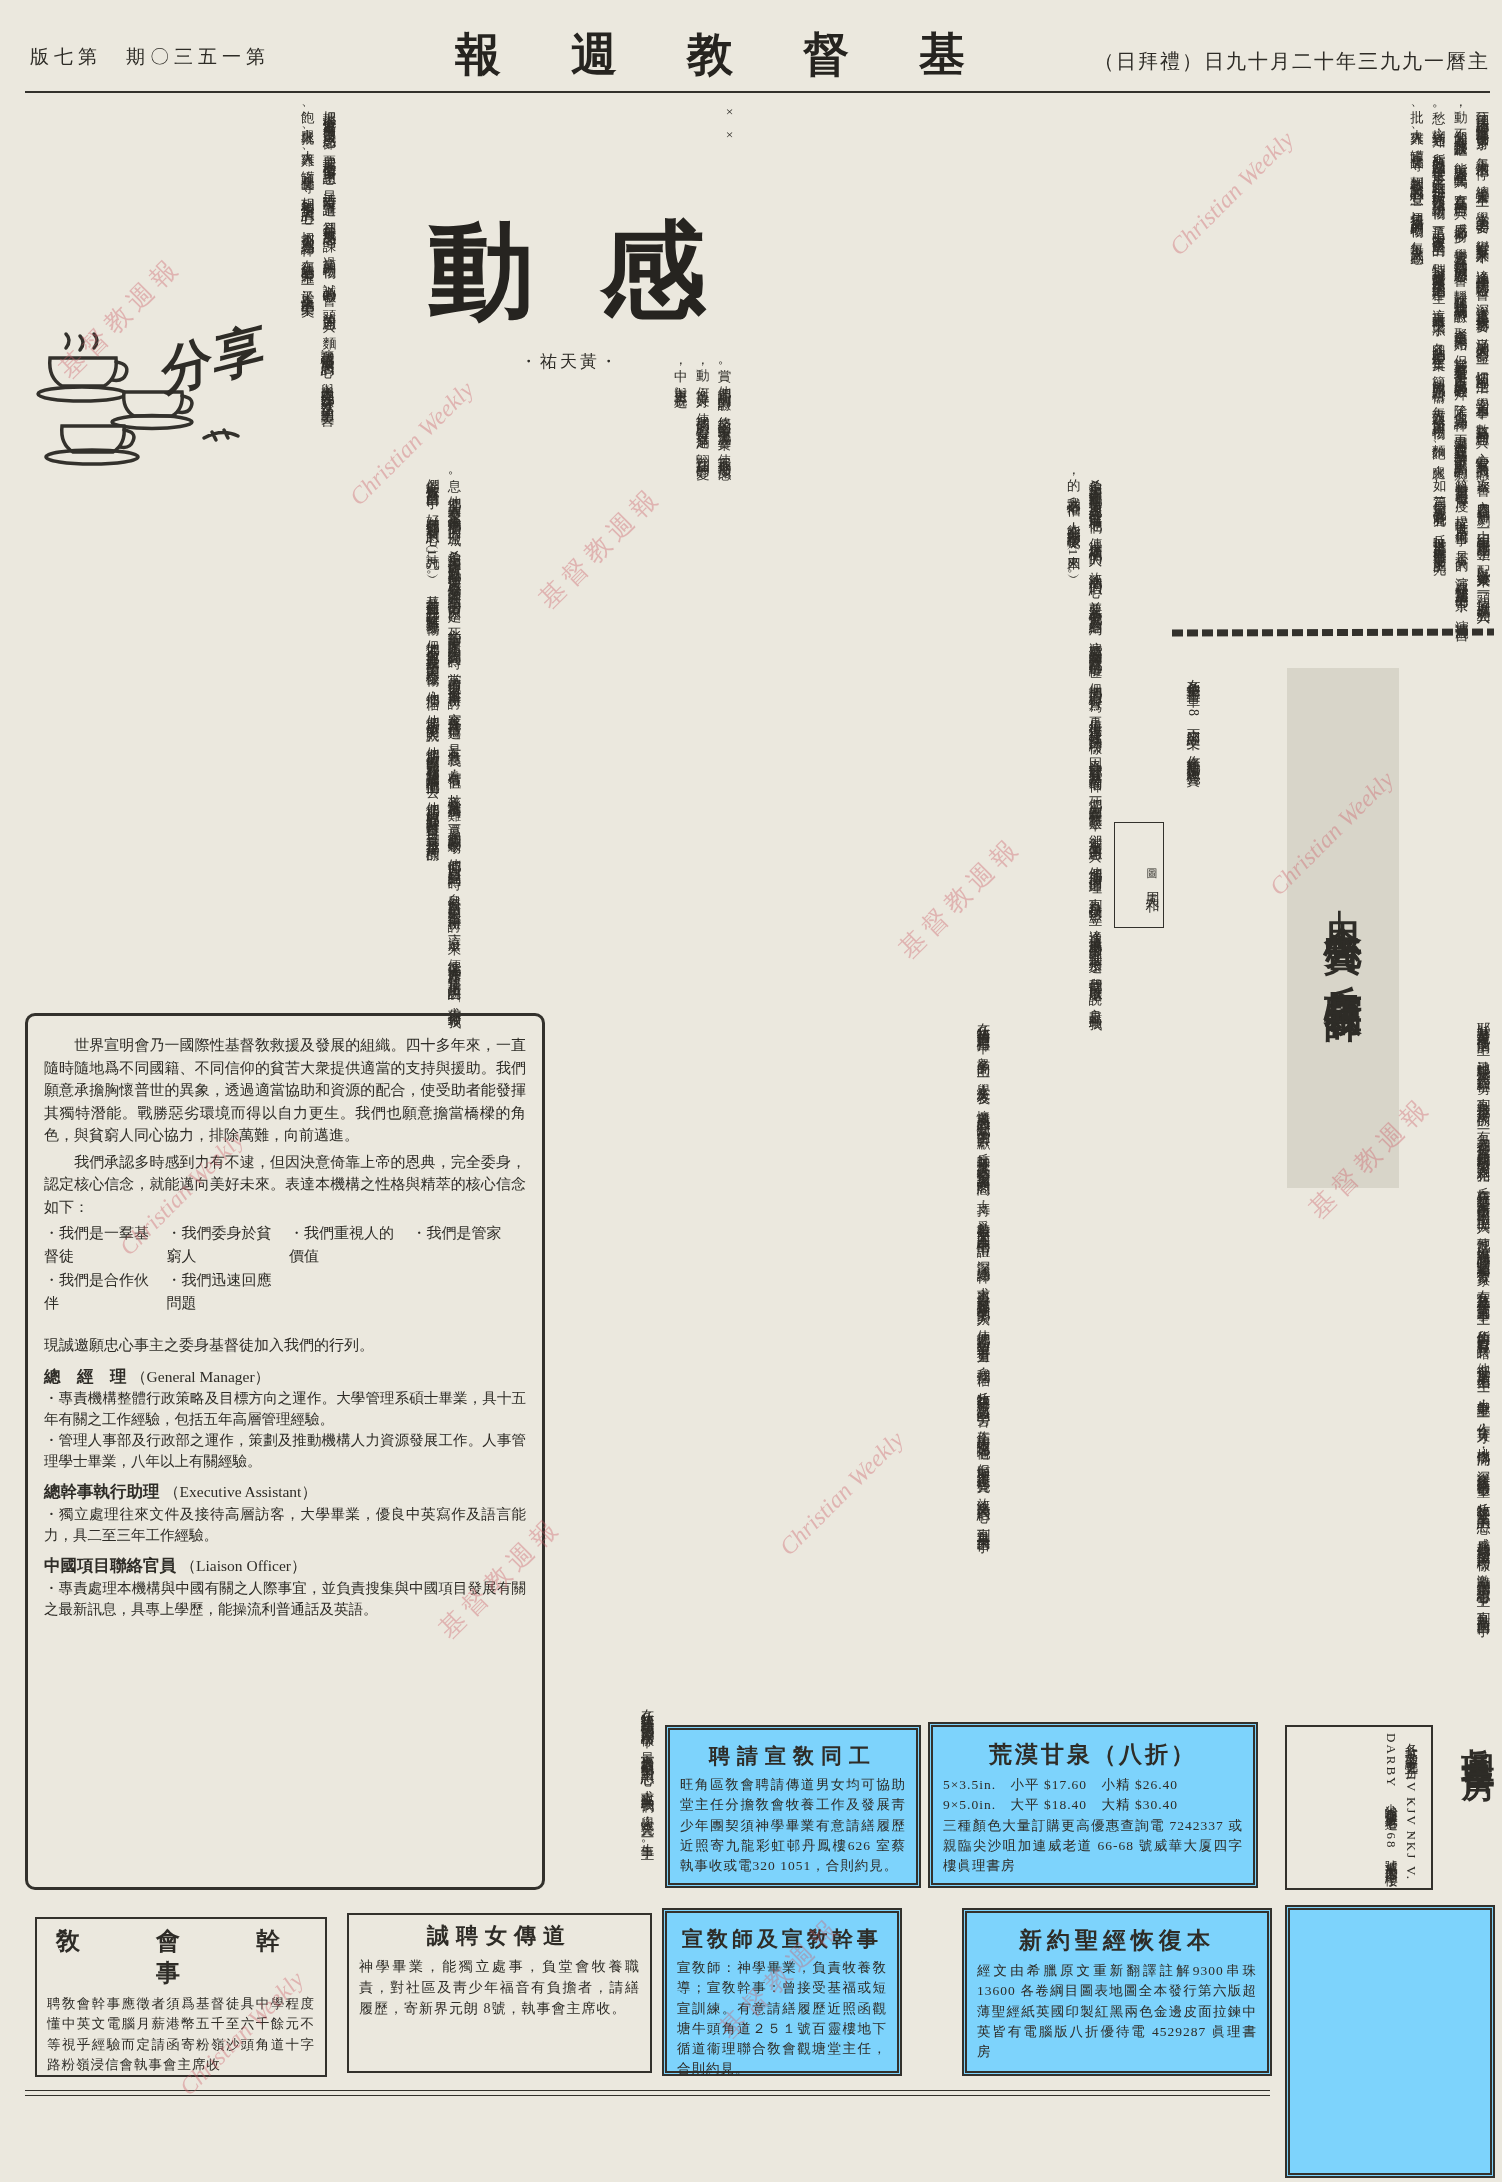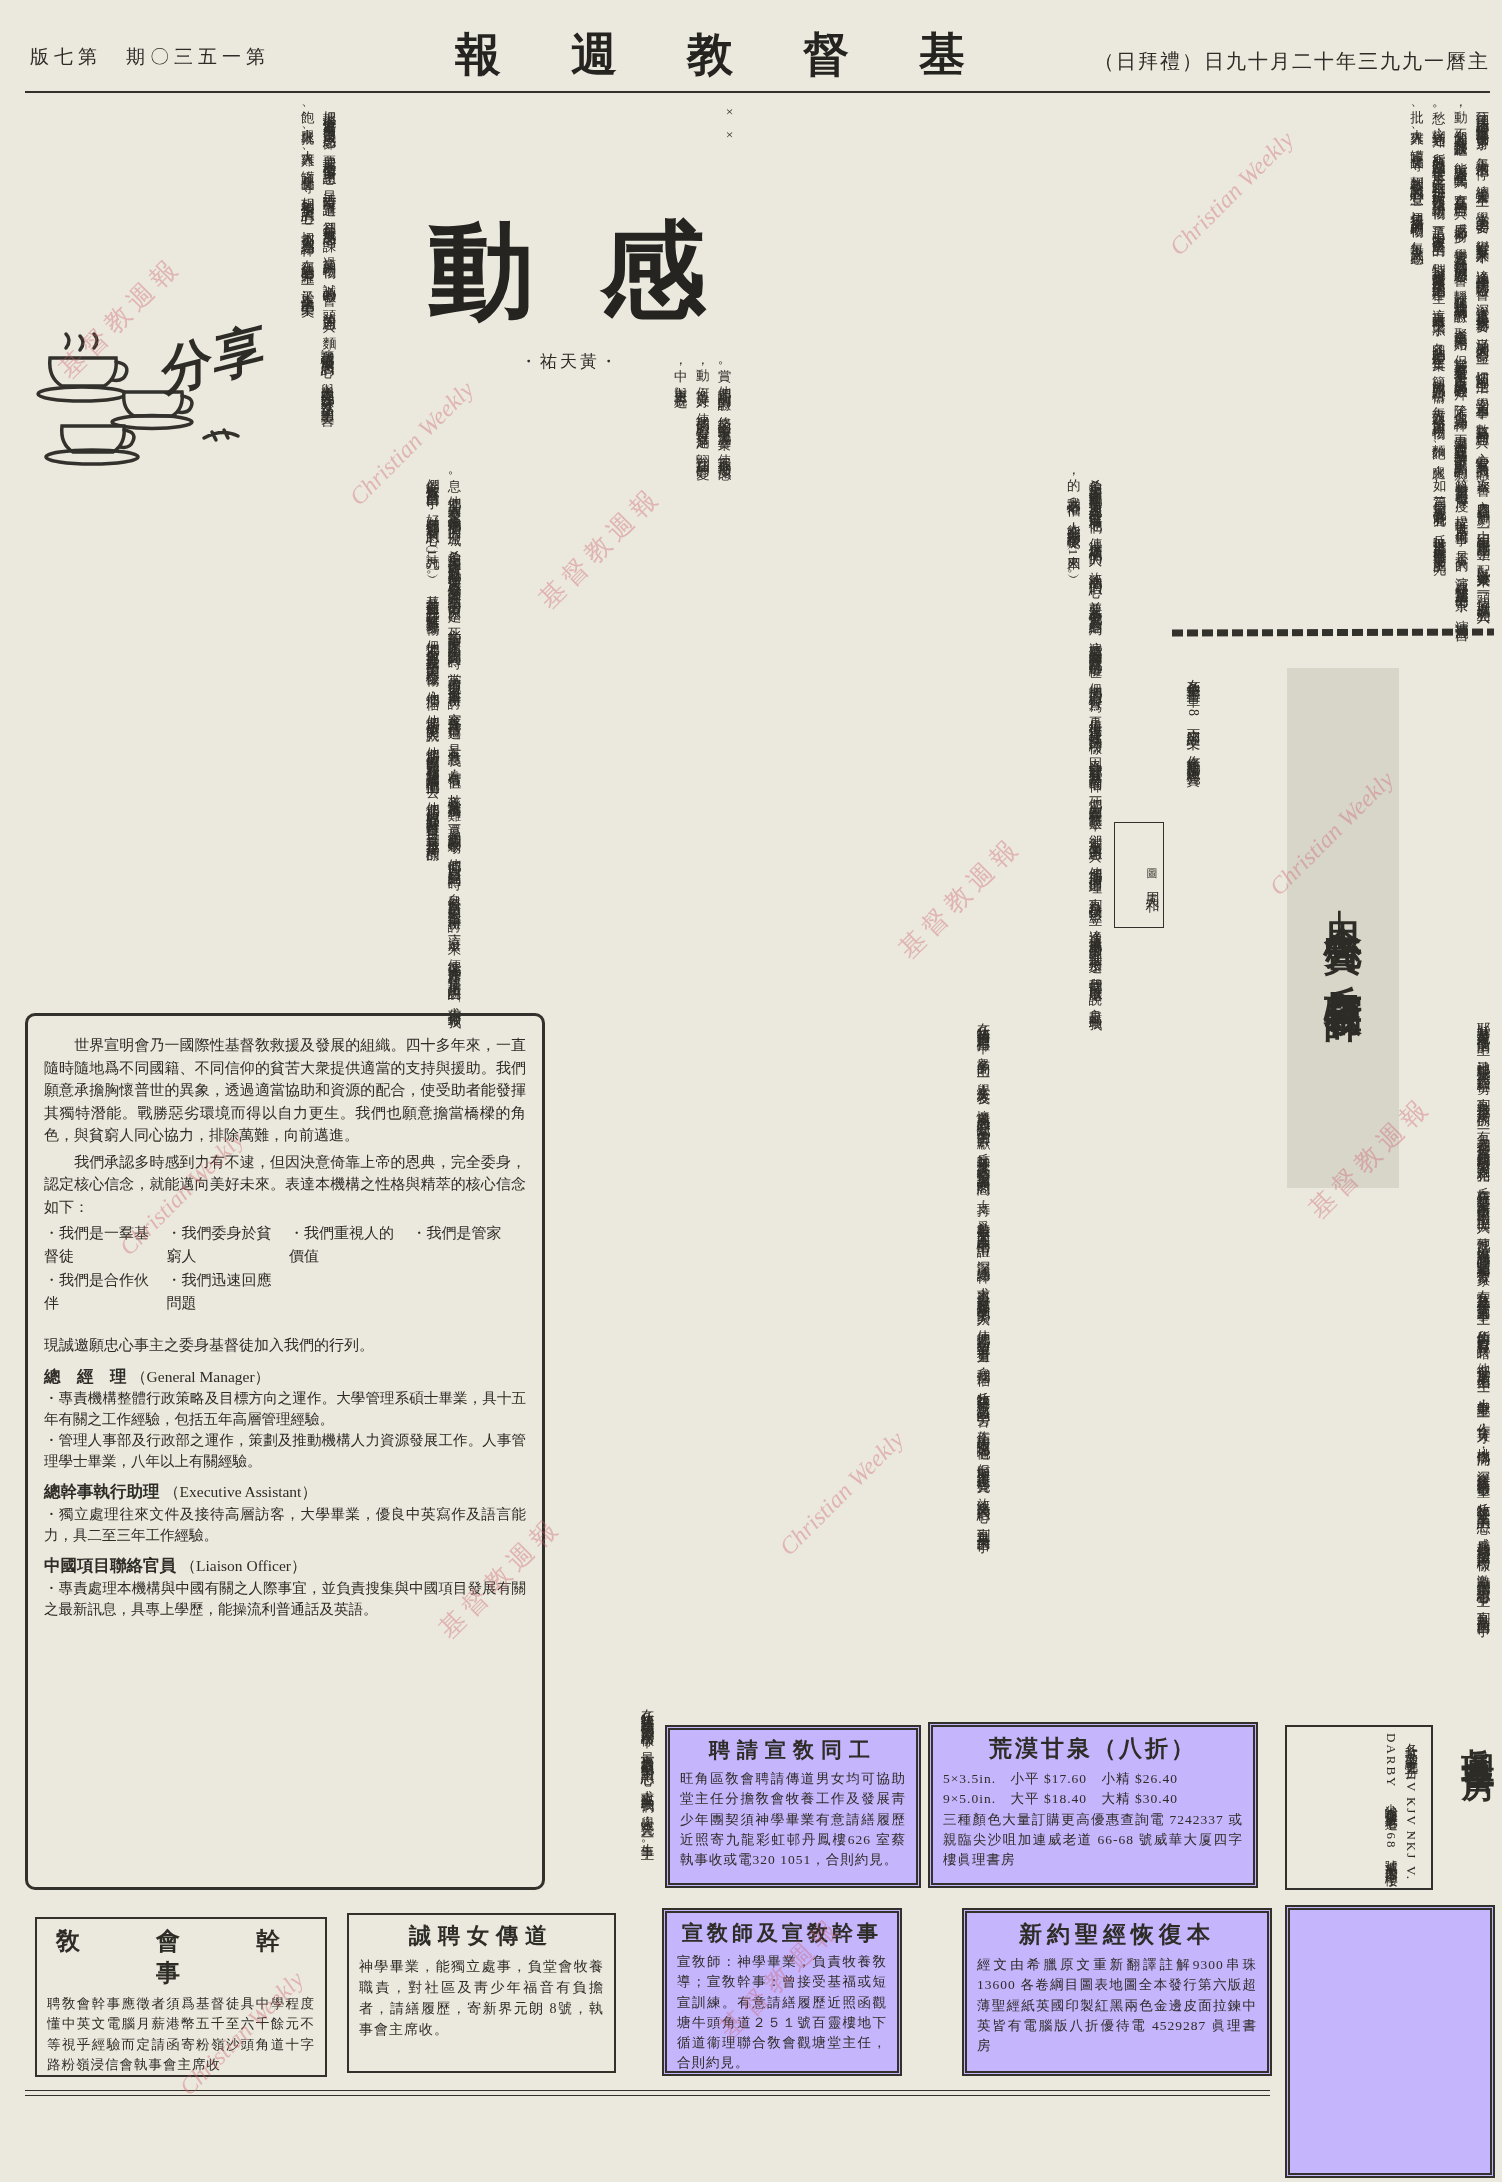--- a/index.html
+++ b/index.html
@@ -12,21 +12,21 @@
   .hr{position:absolute;background:#33312c;}
   .dbl{position:absolute;border-top:1.5px solid #33312c;border-bottom:1.5px solid #33312c;height:4px;}
   .zigzag{position:absolute;height:7px;
      background:repeating-linear-gradient(90deg,#33312c 0 11px,transparent 11px 15px);
      transform:skewY(-0.2deg);}
   .headline-big{position:absolute;font-family:"Liberation Sans",sans-serif;font-weight:bold;
      font-size:106px;letter-spacing:66px;color:#262420;white-space:nowrap;}
   .strip{position:absolute;background:#d8d5c9;writing-mode:vertical-rl;text-orientation:mixed;
      font-size:38px;font-weight:bold;letter-spacing:5px;line-height:1.0;
      display:flex;align-items:center;justify-content:center;padding-top:14px;box-sizing:border-box;}
-  .adbox{position:absolute;border:5px double #33312c;background:#c4b5fd;box-sizing:border-box;padding:6px 10px;}
+  .adbox{position:absolute;border:5px double #33312c;background:#7dd3fc;box-sizing:border-box;padding:12px 10px;}
   .adbox-single{position:absolute;border:2px solid #33312c;background:#ebe8de;box-sizing:border-box;padding:6px 10px;}
   .adtitle{font-family:"Liberation Sans",sans-serif;font-weight:bold;text-align:center;
      font-size:21px;letter-spacing:7px;margin:0 0 5px 0;}
   .adbody{font-size:13.5px;line-height:1.5;text-align:justify;letter-spacing:1px;}
   .wavybox{position:absolute;border:3px solid #33312c;border-radius:10px;box-sizing:border-box;
      padding:18px 16px;font-size:15px;line-height:1.5;}
   .wavybox p{margin:0 0 4px 0;text-align:justify;}
   .bullets{display:grid;grid-template-columns:1fr 1fr 1fr 1fr;column-gap:8px;row-gap:2px;margin:2px 0 20px 0;}
   .jobtitle{font-family:"Liberation Sans",sans-serif;font-weight:bold;font-size:16.5px;margin-top:7px;}
   .jobtitle .en{font-family:"Liberation Serif",serif;font-weight:normal;font-size:15.5px;}
@@ -164,21 +164,21 @@
   <div class="adbox-single" style="left:1285px;top:1725px;width:148px;height:165px;">
     <div class="v" style="position:static;writing-mode:vertical-rl;width:124px;height:148px;font-size:13px;line-height:1.55;">各款英文聖經七五折 NIV・KJV・NKJ V. DARBY 尖沙咀加連威老道66-68號威華大厦四字樓</div>
   </div>
   <div class="v" style="left:1444px;top:1722px;width:52px;height:178px;font-size:33px;font-weight:bold;letter-spacing:6px;line-height:1.1;">眞理書房</div>
 
   <div class="adbox-single" style="left:35px;top:1917px;width:292px;height:160px;">
     <div class="adtitle" style="font-size:24px;letter-spacing:26px;">敎　會　幹　事</div>
     <div class="adbody">聘敎會幹事應徵者須爲基督徒具中學程度懂中英文電腦月薪港幣五千至六千餘元不等視乎經驗而定請函寄粉嶺沙頭角道十字路粉嶺浸信會執事會主席收</div>
   </div>
 
-  <div class="adbox-single" style="left:347px;top:1913px;width:269px;height:160px;">
+  <div class="adbox-single" style="left:347px;top:1913px;width:305px;height:160px;">
     <div class="adtitle" style="font-size:22px;">誠聘女傳道</div>
     <div class="adbody" style="font-size:14px;">神學畢業，能獨立處事，負堂會牧養職責，對社區及靑少年福音有負擔者，請繕履歷，寄新界元朗 8號，執事會主席收。</div>
   </div>
 
   <div class="adbox" style="left:662px;top:1908px;width:240px;height:168px;">
     <div class="adtitle" style="letter-spacing:4px;">宣敎師及宣敎幹事</div>
     <div class="adbody">宣敎師：神學畢業，負責牧養敎導；宣敎幹事：曾接受基福或短宣訓練。有意請繕履歷近照函觀塘牛頭角道２５１號百靈樓地下循道衞理聯合敎會觀塘堂主任，合則約見。</div>
   </div>
 
   <div class="adbox" style="left:962px;top:1908px;width:310px;height:168px;">

